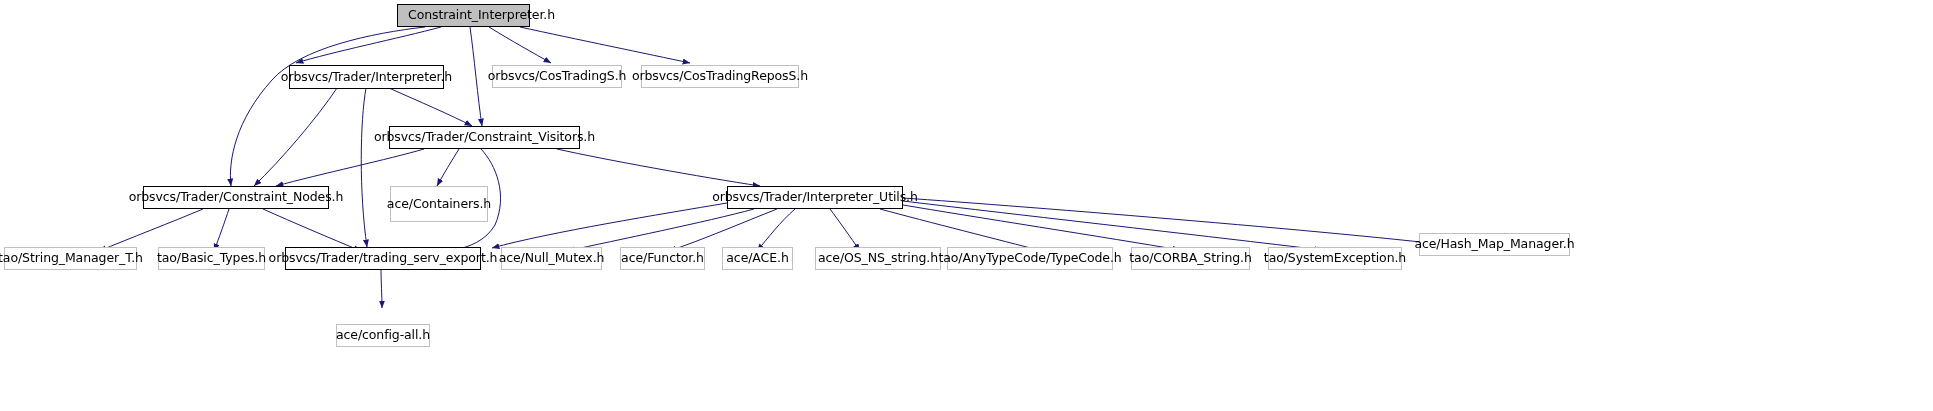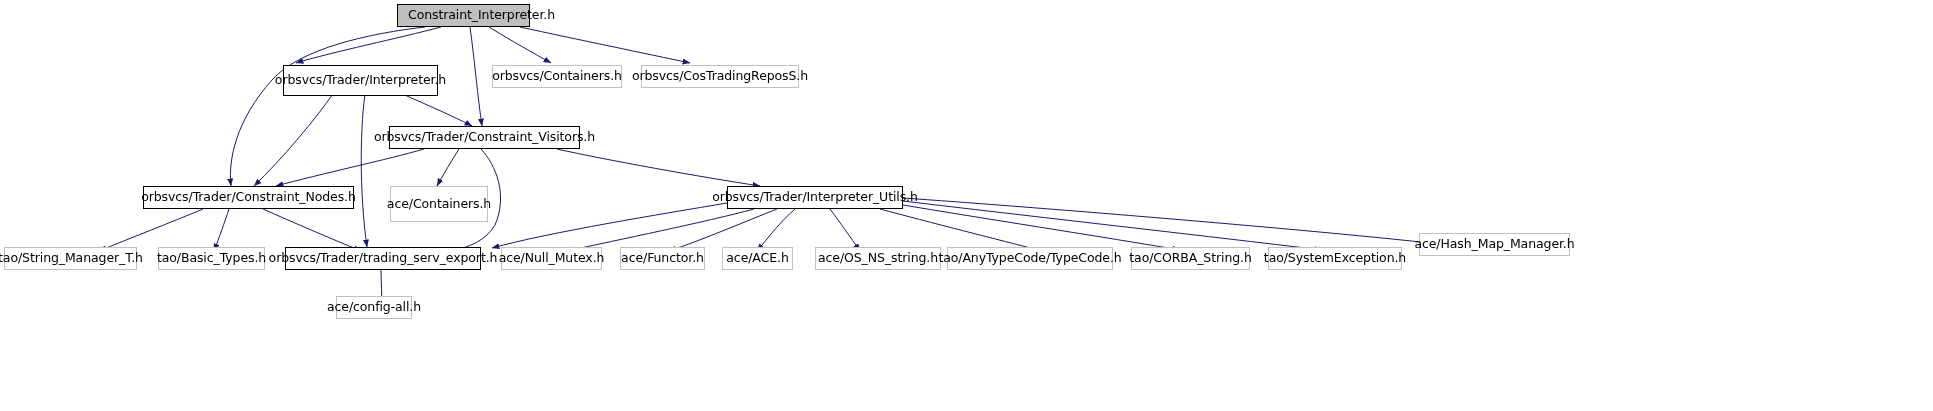--- a/index.html
+++ b/index.html
@@ -90,33 +90,33 @@
         <path d="M 903,205 C 968,216 1110,238 1180,250" fill="none" stroke="#191970" stroke-width="1" marker-end="url(#arrowhead)"></path>
         <path d="M 903,201 C 985,211 1215,237 1322,250" fill="none" stroke="#191970" stroke-width="1" marker-end="url(#arrowhead)"></path>
         <path d="M 903,198 C 1020,206 1370,234 1480,249" fill="none" stroke="#191970" stroke-width="1" marker-end="url(#arrowhead)"></path>
         <path d="M 381,270 C 381,281 382,296 382,308" fill="none" stroke="#191970" stroke-width="1" marker-end="url(#arrowhead)"></path>
       </g>
   </svg>
   <div id="node-layer">
       <div class="node root" style="left: 397px; top: 4px; width: 133px; height: 23px;">
         <span class="node-label">Constraint_Interpreter.h</span>
       </div>
-      <div class="node strong" style="left: 283px; top: 65px; width: 155px; height: 31px;">
+      <div class="node strong" style="left: 289px; top: 65px; width: 155px; height: 24px;">
         <span class="node-label">orbsvcs/Trader/Interpreter.h</span>
       </div>
       <div class="node" style="left: 492px; top: 65px; width: 130px; height: 23px;">
-        <span class="node-label">orbsvcs/Containers.h</span>
+        <span class="node-label">orbsvcs/CosTradingS.h</span>
       </div>
       <div class="node" style="left: 641px; top: 65px; width: 158px; height: 23px;">
         <span class="node-label">orbsvcs/CosTradingReposS.h</span>
       </div>
       <div class="node strong" style="left: 389px; top: 126px; width: 191px; height: 23px; justify-content: center;">
         <span class="node-label">orbsvcs/Trader/Constraint_Visitors.h</span>
       </div>
-      <div class="node strong" style="left: 143px; top: 186px; width: 211px; height: 23px;">
+      <div class="node strong" style="left: 143px; top: 186px; width: 186px; height: 23px;">
         <span class="node-label">orbsvcs/Trader/Constraint_Nodes.h</span>
       </div>
       <div class="node" style="left: 390px; top: 186px; width: 98px; height: 36px;">
         <span class="node-label">ace/Containers.h</span>
       </div>
       <div class="node strong" style="left: 727px; top: 186px; width: 176px; height: 23px;">
         <span class="node-label">orbsvcs/Trader/Interpreter_Utils.h</span>
       </div>
       <div class="node" style="left: 4px; top: 247px; width: 133px; height: 23px;">
         <span class="node-label">tao/String_Manager_T.h</span>
@@ -144,17 +144,17 @@
       </div>
       <div class="node" style="left: 1131px; top: 247px; width: 119px; height: 23px;">
         <span class="node-label">tao/CORBA_String.h</span>
       </div>
       <div class="node" style="left: 1268px; top: 247px; width: 134px; height: 23px;">
         <span class="node-label">tao/SystemException.h</span>
       </div>
       <div class="node" style="left: 1419px; top: 233px; width: 151px; height: 23px;">
         <span class="node-label">ace/Hash_Map_Manager.h</span>
       </div>
-      <div class="node" style="left: 336px; top: 296px; width: 76px; height: 23px;">
+      <div class="node" style="left: 336px; top: 324px; width: 94px; height: 23px;">
         <span class="node-label">ace/config-all.h</span>
       </div>
     </div>
 </div>
 
 </body></html>

